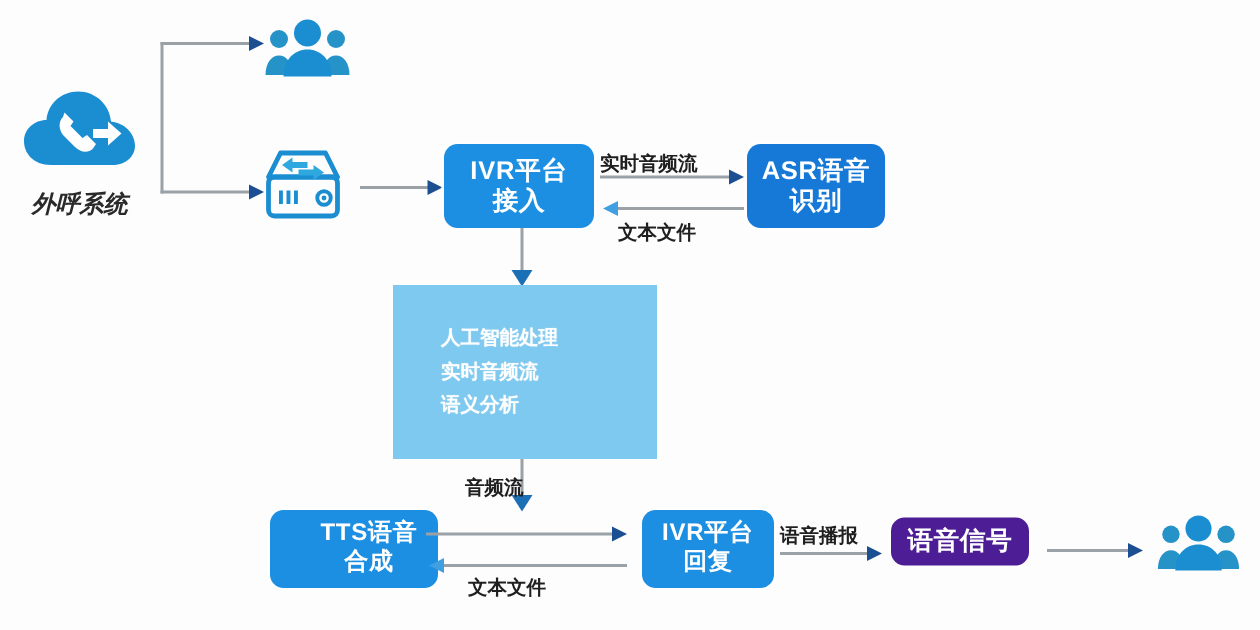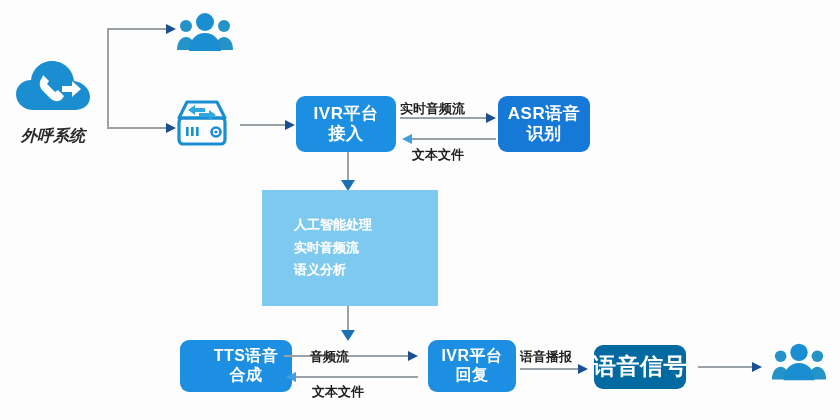--- a/index.html
+++ b/index.html
@@ -34,21 +34,21 @@
     text-align: center;
     line-height: 1.18;
     box-shadow: 0 0 0 2px rgba(255,255,255,0.55);
   }
   .box span { display: block; white-space: nowrap; }
 
   .box-ivr-in   { left: 296px; top: 96px;  width: 100px; height: 56px; font-size: 17px; background: #1d8fe2; }
   .box-asr      { left: 498px; top: 96px;  width: 92px;  height: 56px; font-size: 17px; background: #1679d8; align-items: center; }
   .box-tts      { left: 180px; top: 340px; width: 92px;  height: 52px; font-size: 16px; background: #1d8fe2; padding-left: 20px; }
   .box-ivr-rep  { left: 428px; top: 340px; width: 88px;  height: 52px; font-size: 16px; background: #1d8fe2; }
-  .box-signal   { left: 594px; top: 345px; width: 92px;  height: 44px; font-size: 23px; background: #0369a1; }
+  .box-signal   { left: 594px; top: 345px; width: 92px;  height: 32px; font-size: 17px; background: #4c1d95; }
 
   
   .ai-panel {
     position: absolute;
     left: 262px;
     top: 190px;
     width: 176px;
     height: 116px;
     background: #7ec9ef;
     display: flex;
@@ -177,21 +177,21 @@
   <div class="vline" style="left:347px; top:306px; height:26px;"></div>
   <div class="arrow-d" style="left:341px; top:330px;"></div>
 
   <div class="box box-tts">
     <span>TTS语音</span>
     <span>合成</span>
   </div>
 
   <div class="hline" style="left:284px; top:355px; width:126px;"></div>
   <div class="arrow-r" style="left:408px; top:351px;"></div>
-  <div class="edge-label" style="left:310px; top:348px;">音频流</div>
+  <div class="edge-label" style="left:310px; top:316px;">音频流</div>
 
   <div class="hline" style="left:296px; top:376px; width:122px;"></div>
   <div class="arrow-l" style="left:286px; top:372px;"></div>
   <div class="edge-label" style="left:312px; top:383px;">文本文件</div>
 
   <div class="box box-ivr-rep">
     <span>IVR平台</span>
     <span>回复</span>
   </div>
 

